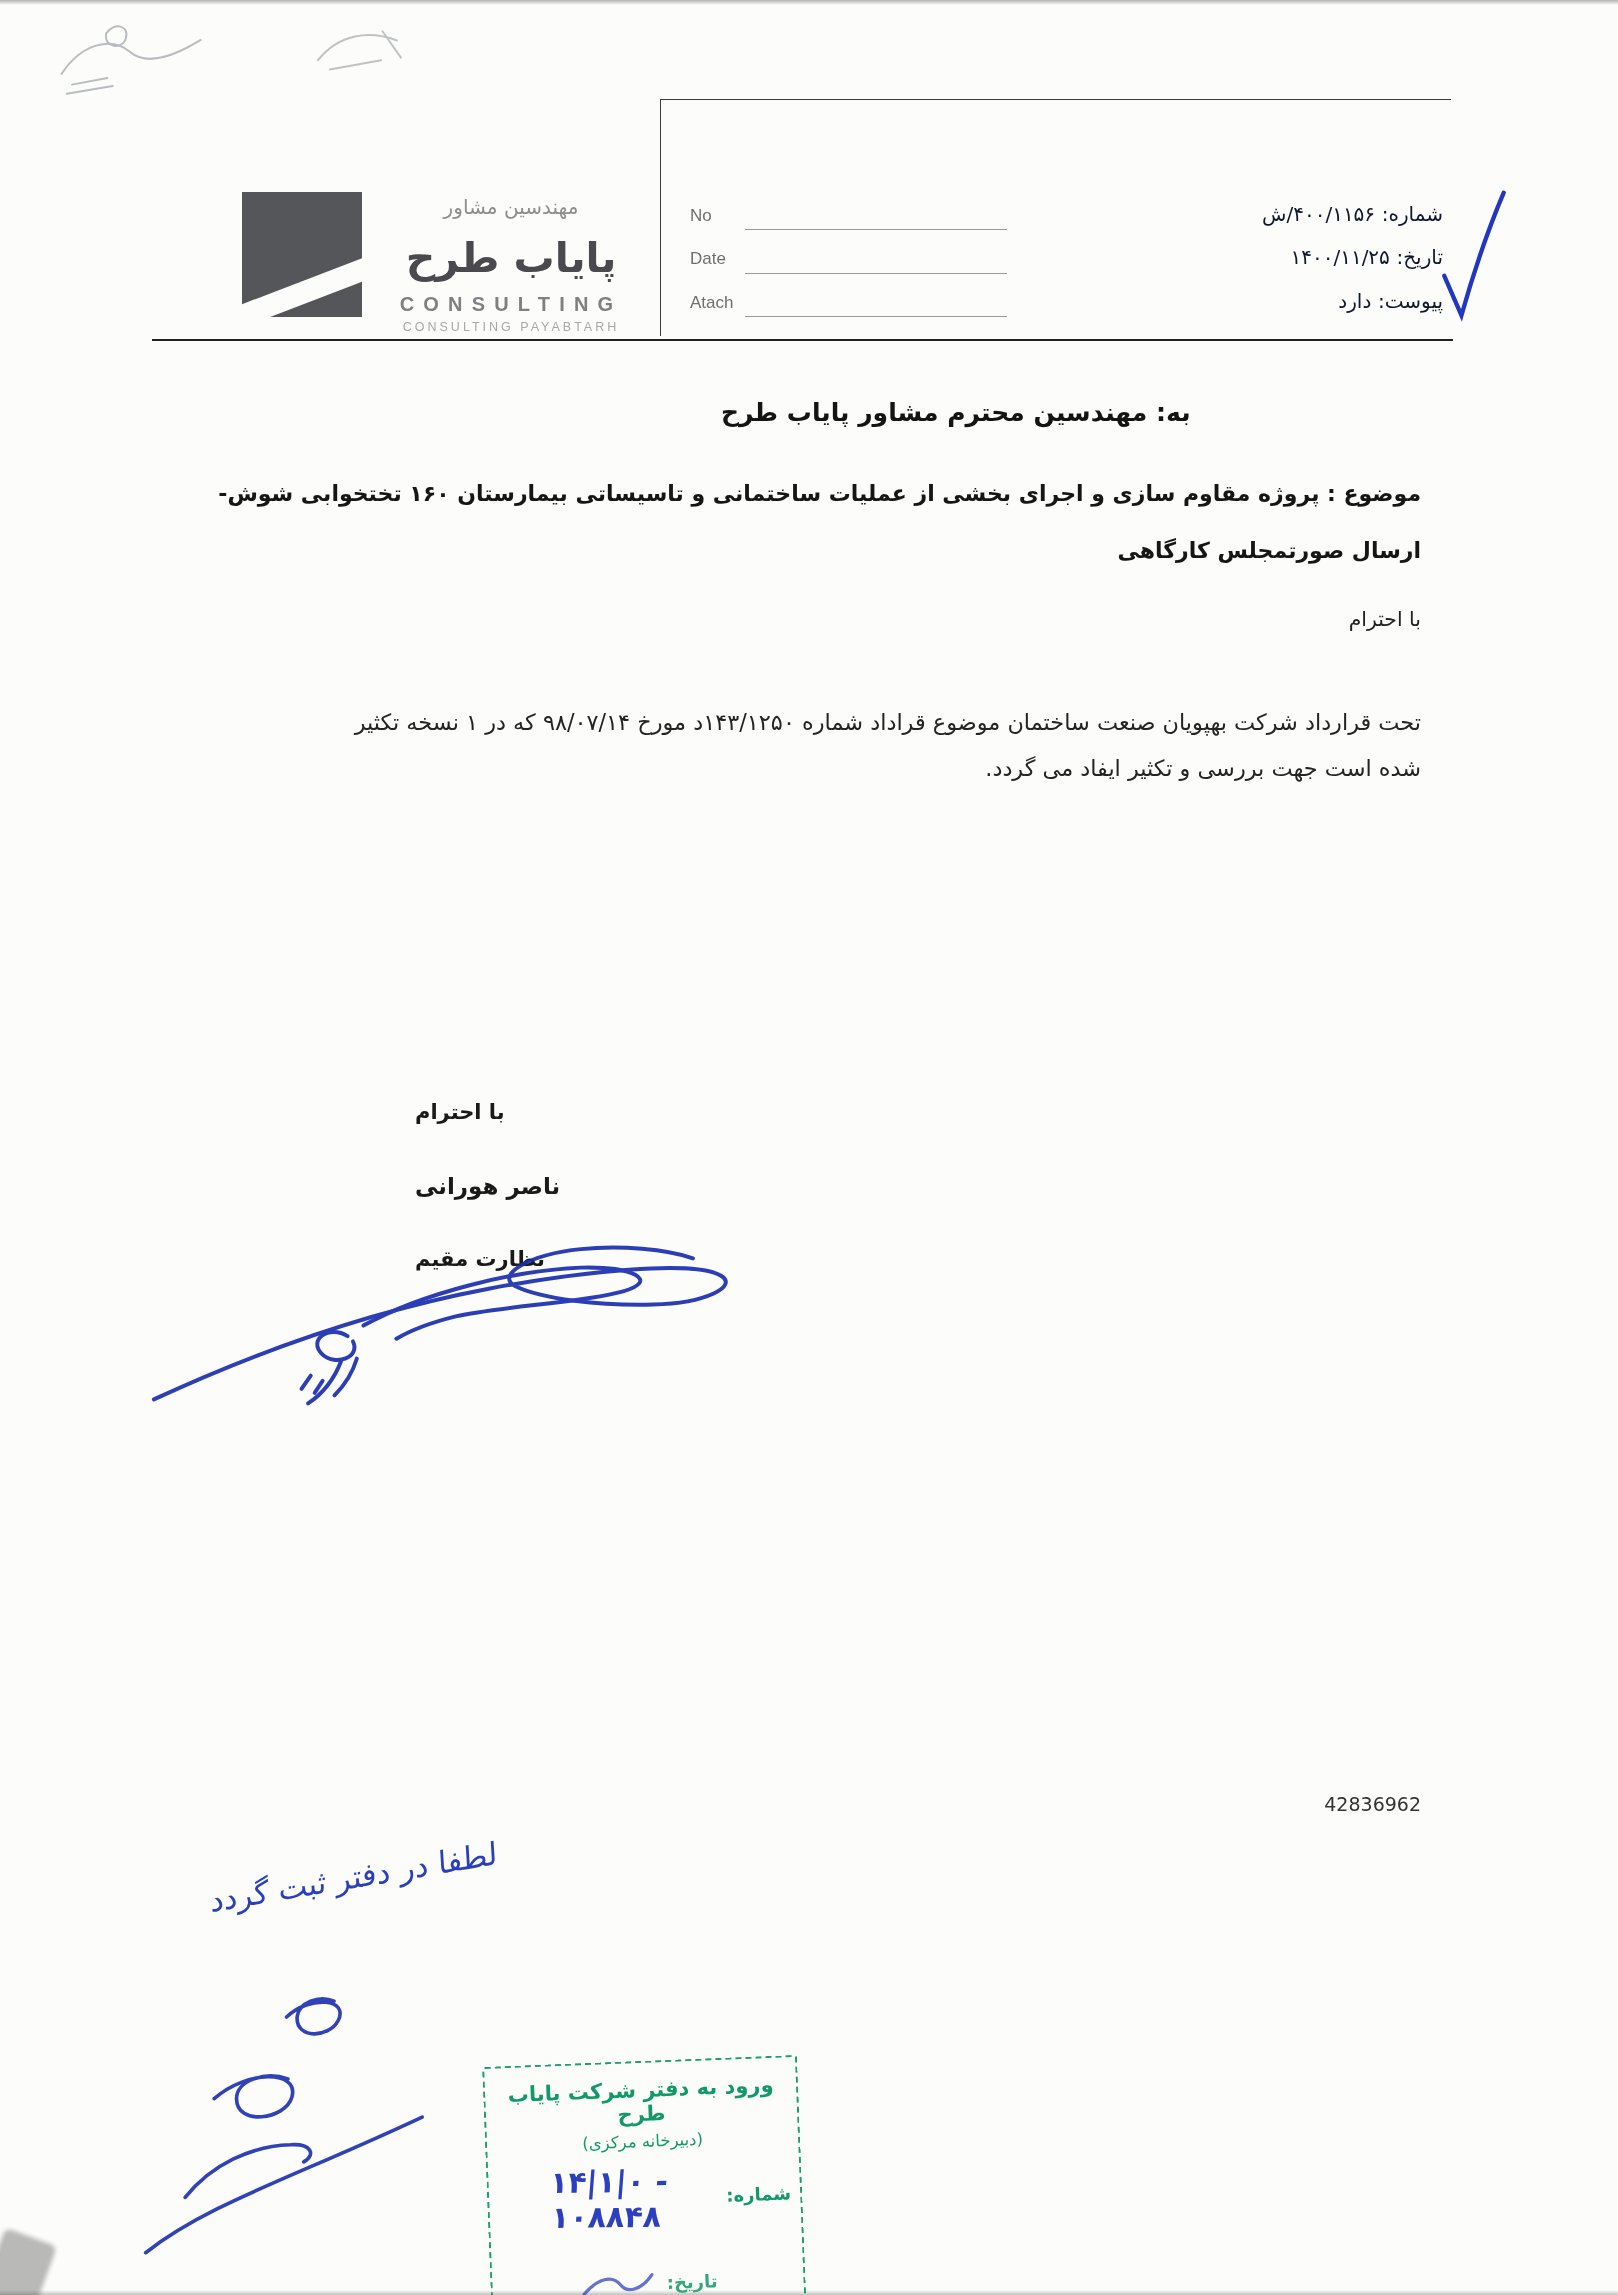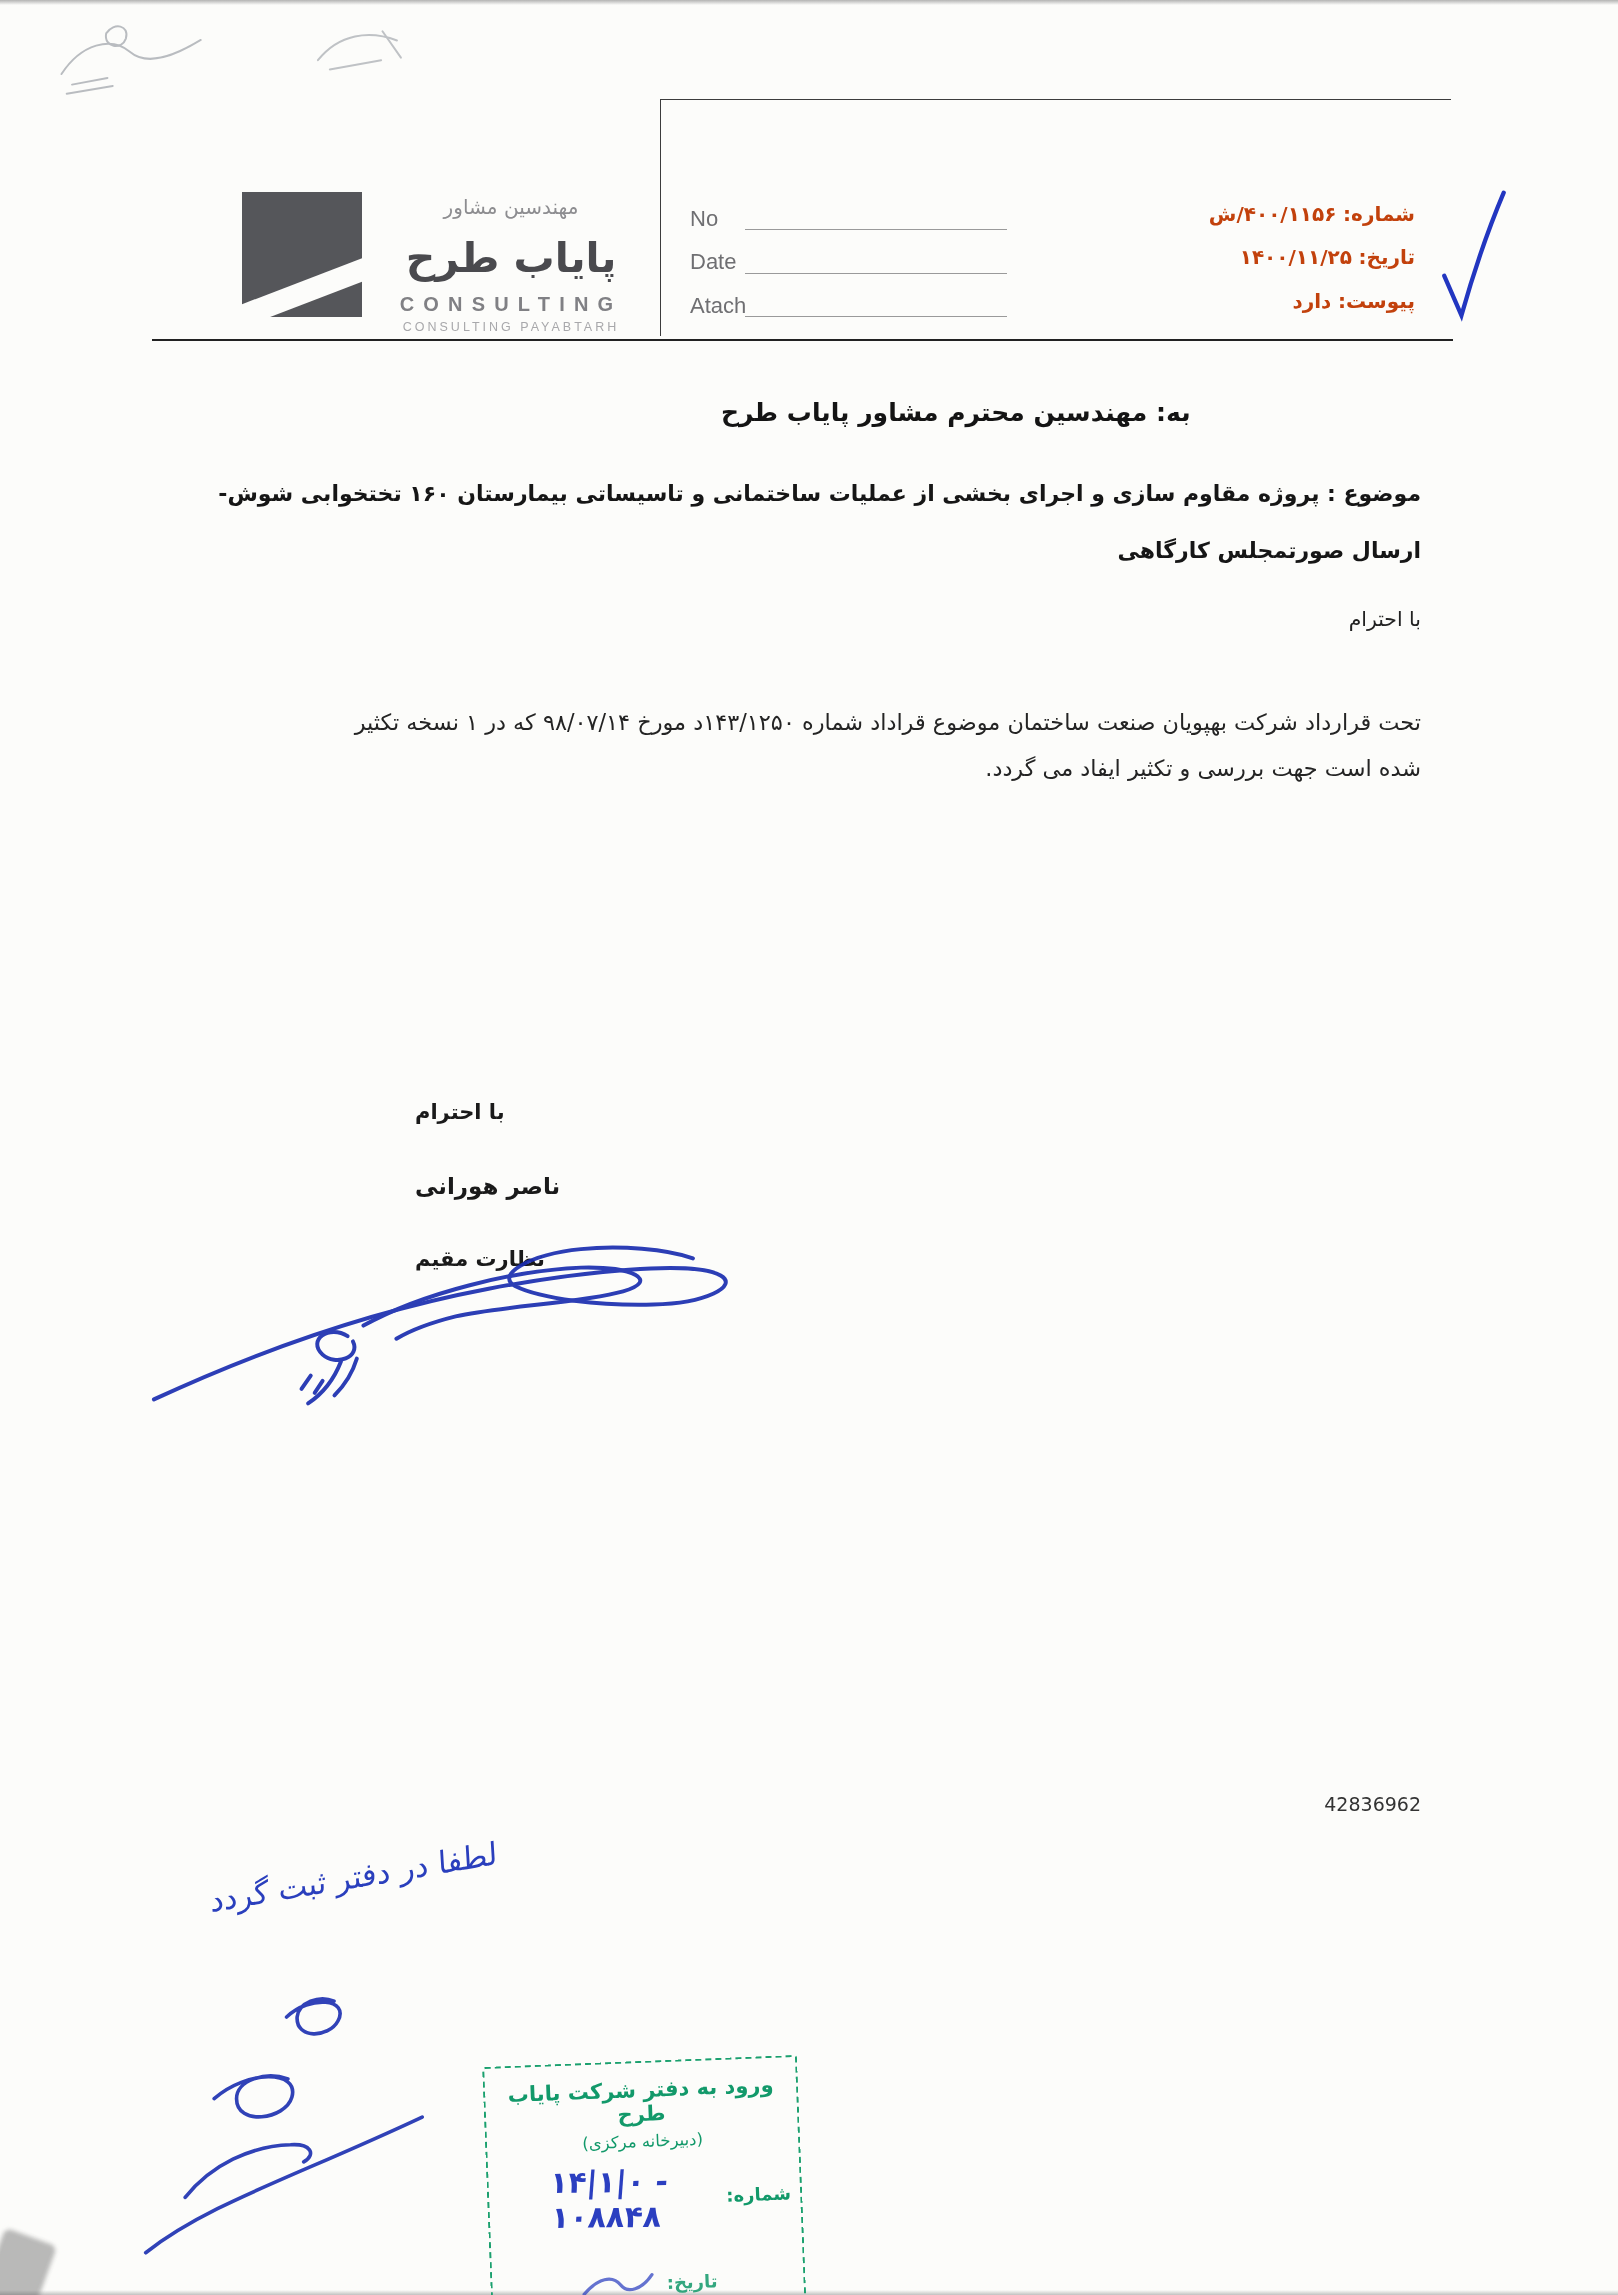--- a/index.html
+++ b/index.html
@@ -21,26 +21,26 @@
   .brand{left:366px;top:195px;width:290px;text-align:center;}
   .brand-small{font-size:20px;color:#8d8d90;direction:rtl;}
   .brand-fa{font-size:41px;font-weight:bold;color:#4a4a4e;direction:rtl;line-height:1.15;margin-top:16px;}
   .brand-en{margin-top:10.5px;font-size:20px;letter-spacing:9.2px;color:#808084;font-weight:bold;font-family:"Liberation Sans",sans-serif;}
   .brand-en-sub{margin-top:4px;font-size:12.5px;letter-spacing:3px;color:#a8a8ab;font-family:"Liberation Sans",sans-serif;}
 
   .vline{left:660px;top:99px;width:1.3px;height:237px;background:#3c3c3c;}
   .topline{left:660px;top:99px;width:791px;height:1.3px;background:#3c3c3c;}
   .botline{left:152px;top:339px;width:1301px;height:2px;background:#222;}
 
-  .flabel{left:690px;font-size:22px;color:#6f6f72;font-family:"Liberation Sans",sans-serif;}
+  .flabel{left:690px;font-size:17px;color:#6f6f72;font-family:"Liberation Sans",sans-serif;}
   .flabel.no{top:206px;} .flabel.date{top:249px;} .flabel.atach{top:293px;}
   .fline{left:745px;width:262px;height:1.3px;background:#9a9a9a;}
   .fline.no{top:229px;} .fline.date{top:273px;} .fline.atach{top:316px;}
 
-  .meta{right:204px;direction:rtl;font-size:20px;color:#c2410c;white-space:nowrap;font-weight:bold;}
+  .meta{right:176px;direction:rtl;font-size:20px;color:#0f172a;white-space:nowrap;}
   .meta .val{margin-right:6.6px;}
   .meta.m1{top:202px;} .meta.m2{top:245px;} .meta.m3{top:289px;}
 
   
   .to-line{left:721px;top:398px;font-size:25px;font-weight:bold;direction:rtl;white-space:nowrap;color:#141414;}
   .subj{right:198px;font-size:22px;font-weight:bold;direction:rtl;white-space:nowrap;color:#161616;}
   .subj.s1{top:481px;} .subj.s2{top:538px;}
   .saluto{right:198px;top:607px;font-size:20.4px;font-weight:500;direction:rtl;color:#222;}
   .para{right:198px;font-size:22.4px;font-weight:500;direction:rtl;white-space:nowrap;color:#242424;}
   .para.p1{top:663px;} .para.p2{top:709px;} .para.p3{top:755px;}

